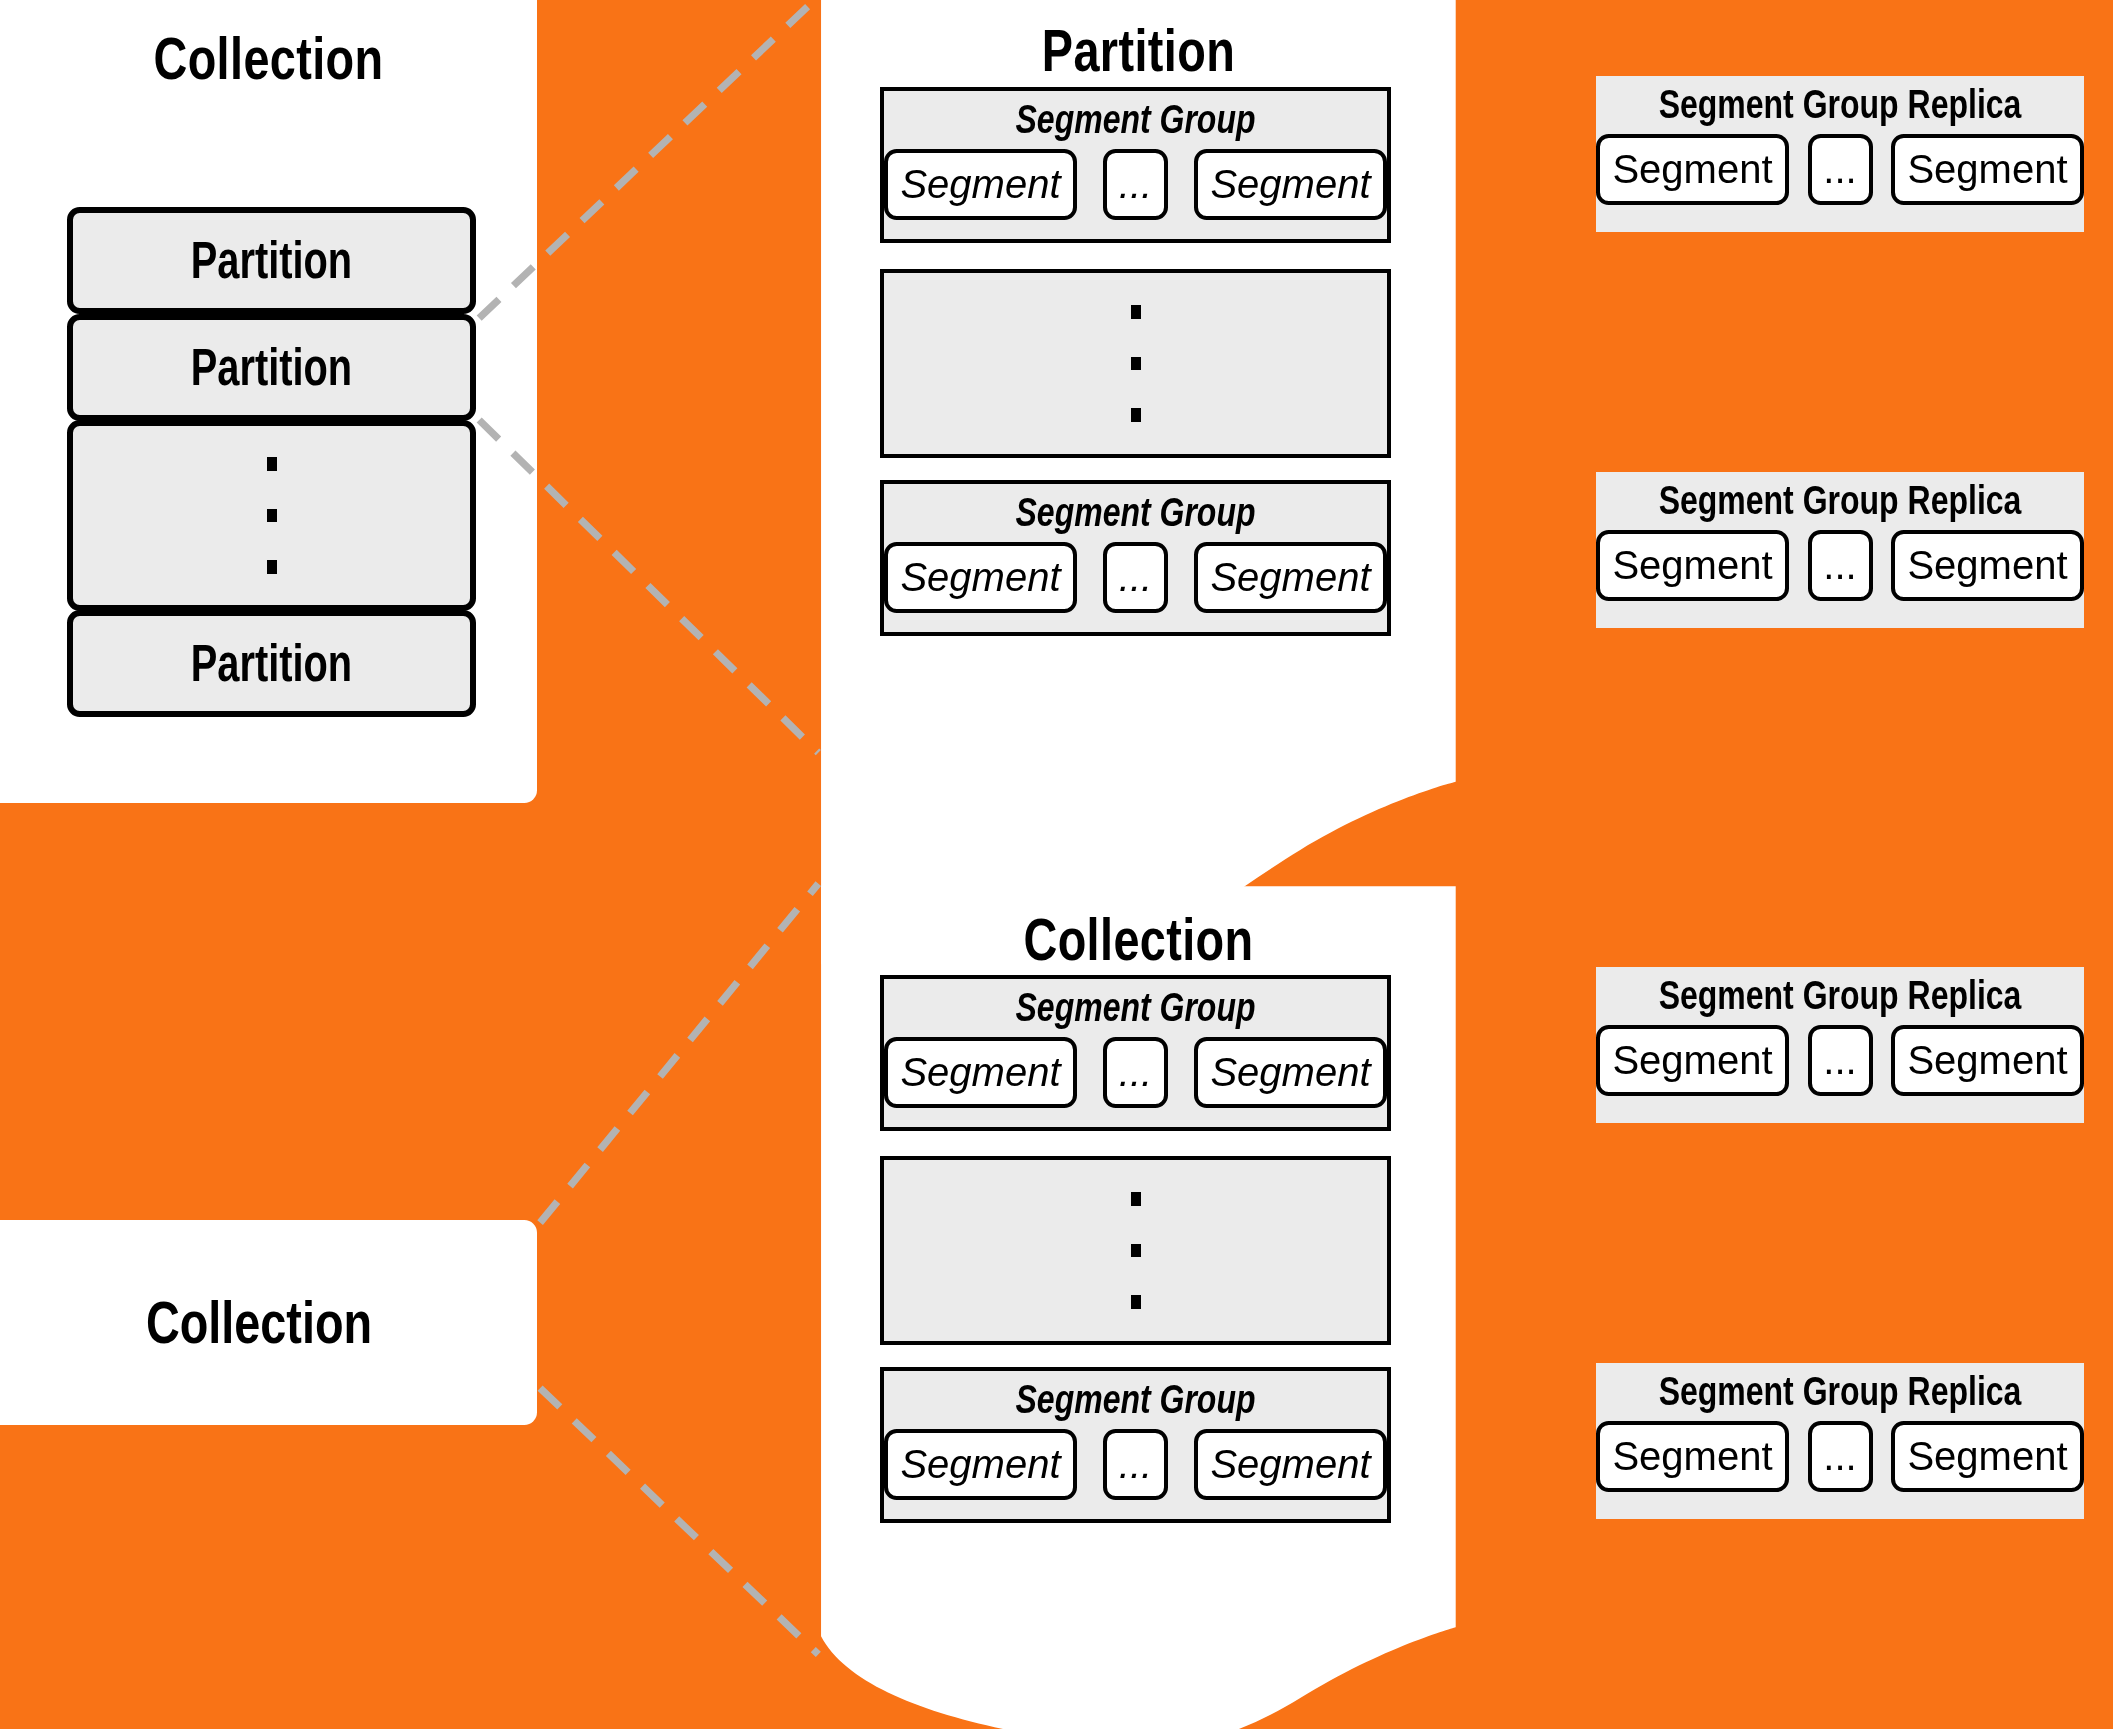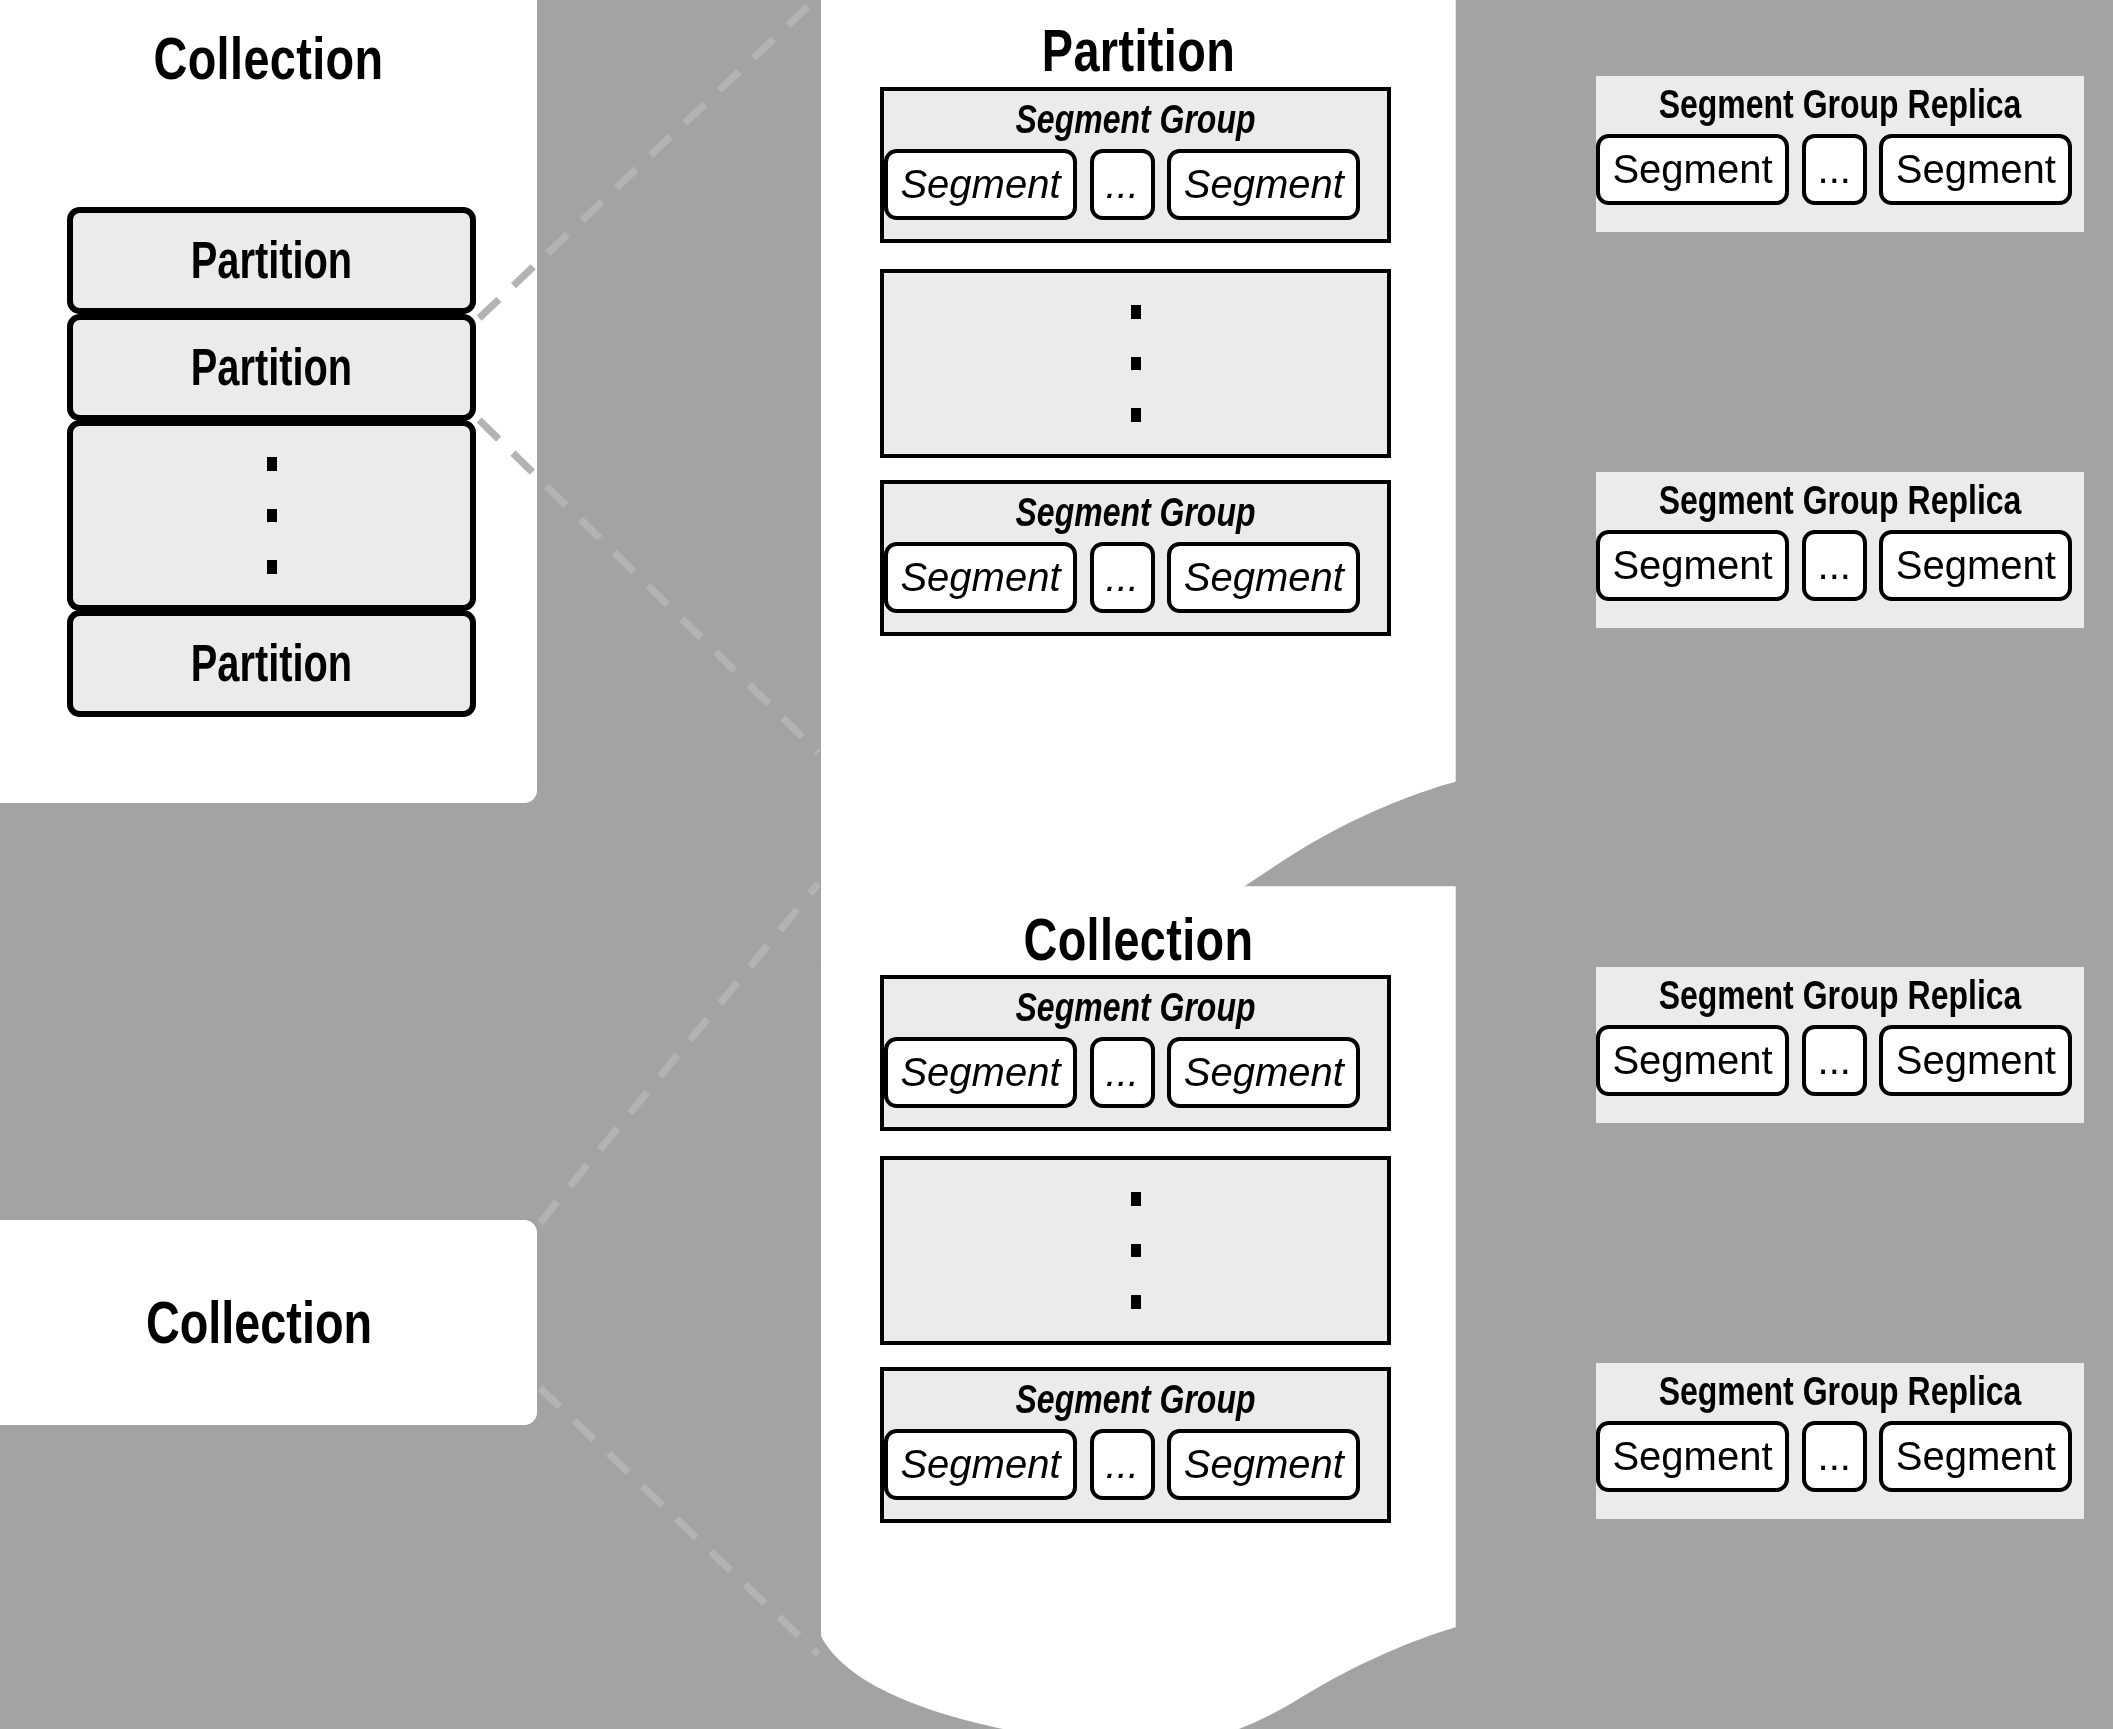--- a/index.html
+++ b/index.html
@@ -1,19 +1,19 @@
 <!DOCTYPE html>
 <html style="font-size:14.5px"><head>
 <meta charset="utf-8">
 <style>
   html,body{margin:0;padding:0;background:#000;}
   body{width:2114px;height:1729px;position:relative;overflow:hidden;
        font-family:"Liberation Sans","DejaVu Sans",sans-serif;}
 
-  #stage{position:absolute;left:0;top:0;width:2114px;height:1729px;background:#a3a3a3;}
+  #stage{position:absolute;left:0;top:0;width:2114px;height:1729px;background:#f97316;}
 
   
   .panel{position:absolute;background:#fff;}
   .panel-rounded{border-radius:12.7px;}
 
   .panel-title{
     position:absolute;left:0;right:0;text-align:center;
     font-family:"Liberation Sans","DejaVu Sans",sans-serif;
     font-weight:bold;color:#000;
     transform:scaleX(.78);
@@ -40,21 +40,21 @@
     position:absolute;background:#ebebeb;border:4.5px solid #000;box-sizing:border-box;font-style:italic;
   }
   .sg-flat{
     position:absolute;background:#ebebeb;border:none;box-sizing:border-box;
   }
   .sg-title{
     text-align:center;font-weight:bold;font-size:40px;color:#000;
     transform:scaleX(.8);white-space:nowrap;line-height:1.05;
     font-family:"Liberation Sans","DejaVu Sans",sans-serif;
   }
-  .seg-row{display:flex;align-items:center;justify-content:flex-start;gap:12.7px;}
+  .seg-row{display:flex;align-items:center;justify-content:space-between;gap:12.7px;}
   .seg{
     background:#fff;border:4.5px solid #000;border-radius:12.7px;box-sizing:border-box;
     display:flex;align-items:center;justify-content:center;
     font-size:40px;color:#000;white-space:nowrap;height:71px;
     font-family:"Liberation Sans","DejaVu Sans",sans-serif;
   }
   .seg-wide{width:193px;}
   .seg-dots{width:65px;}
 
   

